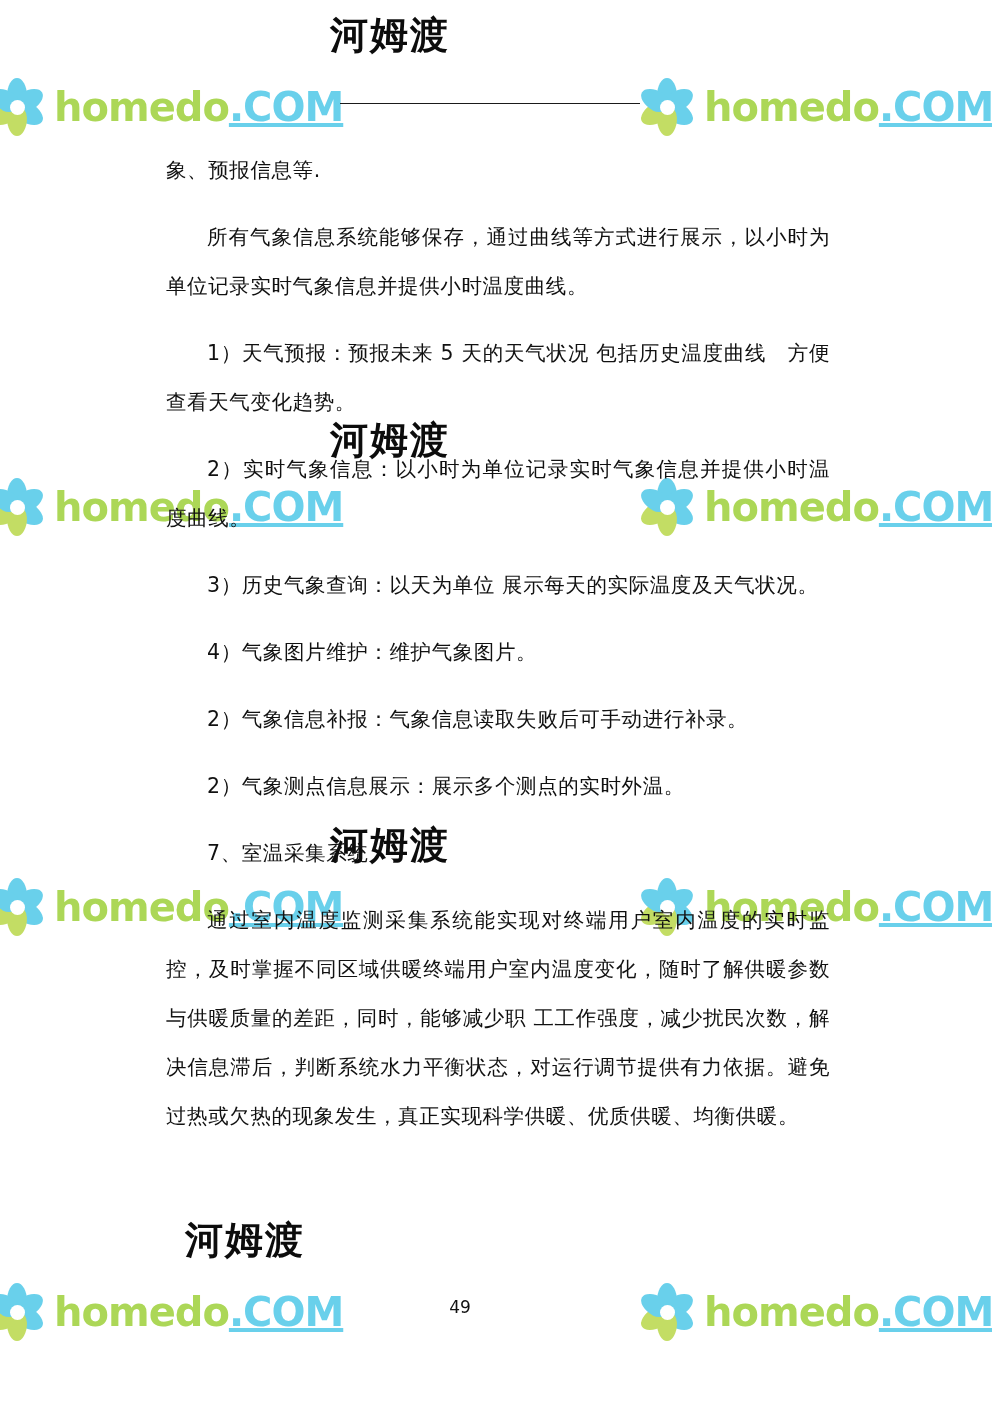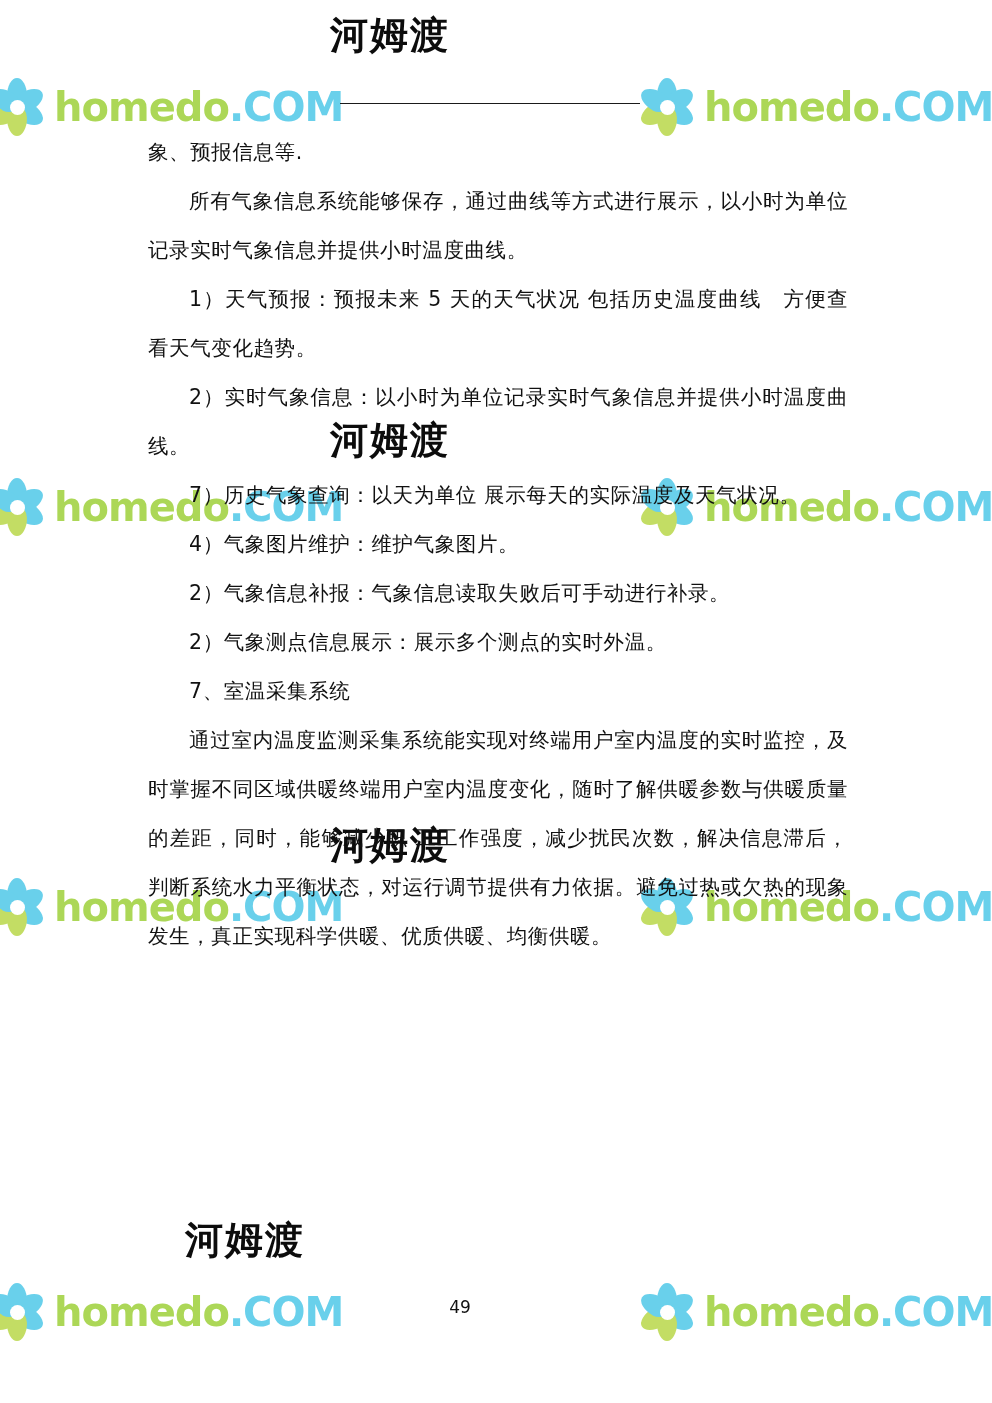--- a/index.html
+++ b/index.html
@@ -70,21 +70,21 @@
     transform: none;
   }
   .wm-text {
     font-family: "DejaVu Sans", sans-serif;
     font-size: 40px;
     font-weight: bold;
     letter-spacing: -1px;
     white-space: nowrap;
   }
   .wm-text .a { color: #9ed13a; }
-  .wm-text .b { color: #4fc8e8; }
+  .wm-text .b { color: #4fc8e8; text-decoration: underline; }
 
   .wm-cn {
     position: absolute;
     font-family: "DejaVu Sans", sans-serif;
     font-size: 38px;
     font-weight: bold;
     color: #000000;
     letter-spacing: 2px;
     white-space: nowrap;
     opacity: 0.95;
@@ -111,21 +111,21 @@
     left: 148px;
     top: 128px;
     width: 700px;
     font-family: "DejaVu Sans", sans-serif;
     font-size: 20.5px;
     color: #111111;
     line-height: 49px;
     letter-spacing: 0.6px;
   }
   .body-text p {
-    margin: 0;
+    margin: 18px;
     text-align: justify;
     text-justify: inter-ideograph;
   }
   .indent { text-indent: 41px; }
 
   .page-number {
     position: absolute;
     left: 0;
     top: 1297px;
     width: 920px;
@@ -269,21 +269,21 @@
     <div class="wm-cn" style="left:185px; top:1215px;">河姆渡</div>
   </div>
 
   <div class="content">
     <div class="rule"></div>
     <div class="body-text">
       <p>象、预报信息等.</p>
       <p class="indent">所有气象信息系统能够保存，通过曲线等方式进行展示，以小时为单位记录实时气象信息并提供小时温度曲线。</p>
       <p class="indent">1）天气预报：预报未来 5 天的天气状况 包括历史温度曲线　方便查看天气变化趋势。</p>
       <p class="indent">2）实时气象信息：以小时为单位记录实时气象信息并提供小时温度曲线。</p>
-      <p class="indent">7）历史气象查询：以天为单位 展示每天的实际温度及天气状况。</p>
+      <p class="indent">3）历史气象查询：以天为单位 展示每天的实际温度及天气状况。</p>
       <p class="indent">4）气象图片维护：维护气象图片。</p>
       <p class="indent">2）气象信息补报：气象信息读取失败后可手动进行补录。</p>
       <p class="indent">2）气象测点信息展示：展示多个测点的实时外温。</p>
       <p class="indent">7、室温采集系统</p>
       <p class="indent">通过室内温度监测采集系统能实现对终端用户室内温度的实时监控，及时掌握不同区域供暖终端用户室内温度变化，随时了解供暖参数与供暖质量的差距，同时，能够减少职 工工作强度，减少扰民次数，解决信息滞后，判断系统水力平衡状态，对运行调节提供有力依据。避免过热或欠热的现象发生，真正实现科学供暖、优质供暖、均衡供暖。</p>
     </div>
     <div class="page-number">49</div>
   </div>
 
 </div>

